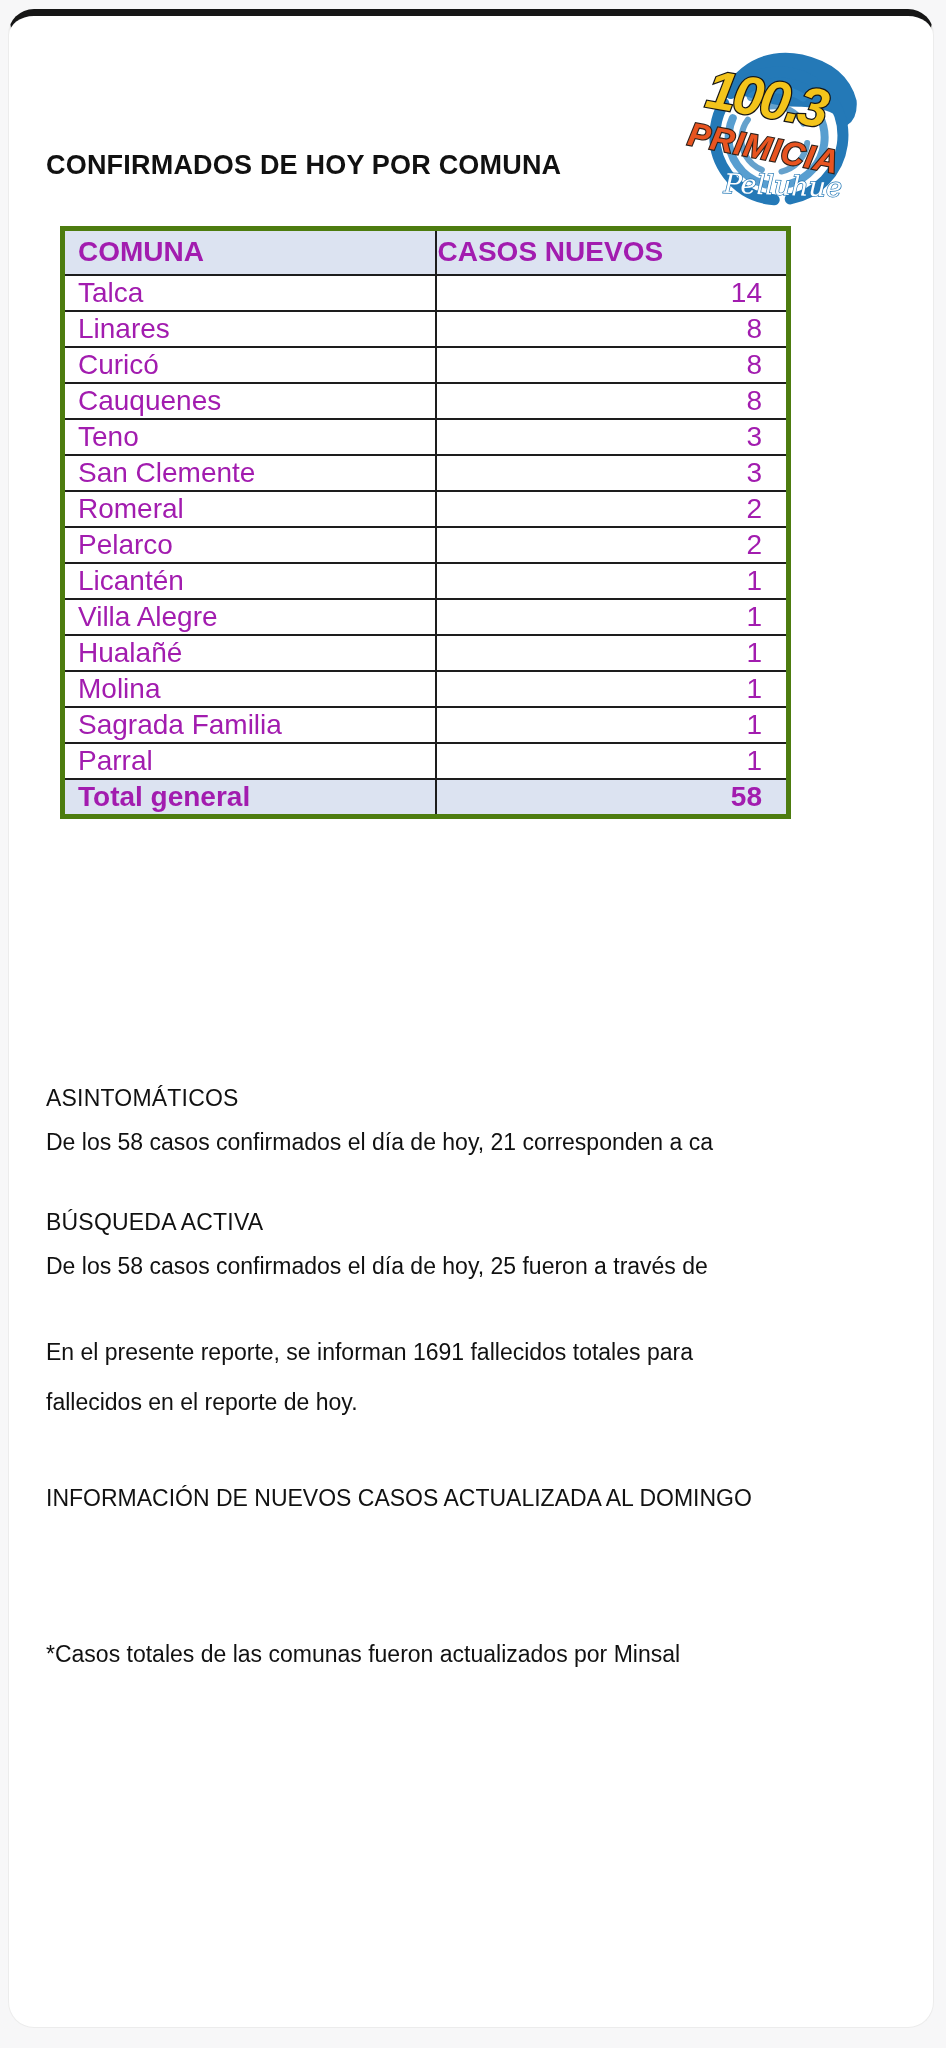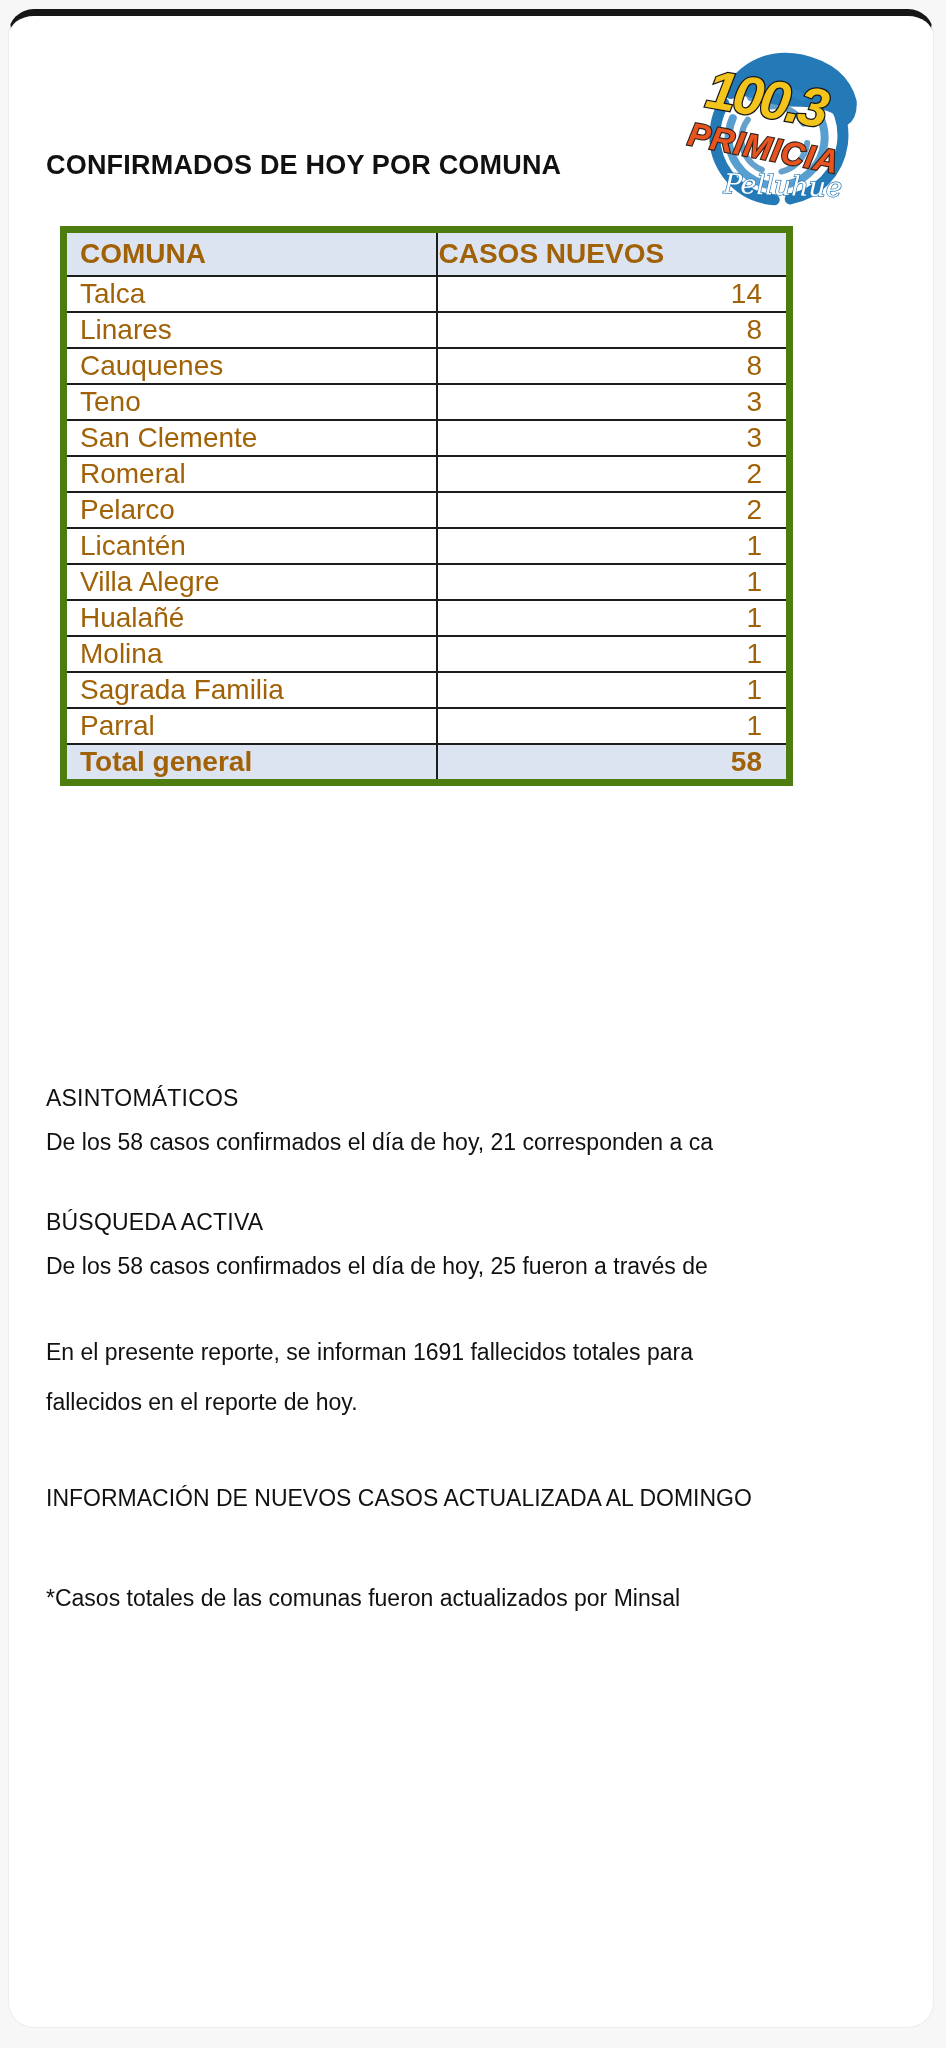--- a/index.html
+++ b/index.html
@@ -26,22 +26,22 @@
 
   .title{
     position:absolute;left:46px;top:150px;
     font-size:27px;font-weight:bold;letter-spacing:0.2px;
     white-space:nowrap;margin:0;
   }
 
   table.cases{
     position:absolute;left:60px;top:226px;width:726px;
     border-collapse:collapse;table-layout:fixed;
-    font-size:28px;color:#a16207;
-    border:7px solid #4d7c0f;
+    font-size:28px;color:#a21caf;
+    border:5px solid #4d7c0f;
   }
   table.cases th,table.cases td{
     border:2px solid #1d1d1d;
     vertical-align:middle;overflow:hidden;white-space:nowrap;
   }
   table.cases col.c1{width:373px;}
   table.cases col.c2{width:353px;}
   table.cases thead tr{height:46px;}
   table.cases tbody tr{height:30px;}
   table.cases thead th{
@@ -99,20 +99,24 @@
       <tbody>
           <tr>
             <td class="c1">Talca</td>
             <td class="c2">14</td>
           </tr>
           <tr>
             <td class="c1">Linares</td>
             <td class="c2">8</td>
           </tr>
           <tr>
+            <td class="c1">Curicó</td>
+            <td class="c2">8</td>
+          </tr>
+          <tr>
             <td class="c1">Cauquenes</td>
             <td class="c2">8</td>
           </tr>
           <tr>
             <td class="c1">Teno</td>
             <td class="c2">3</td>
           </tr>
           <tr>
             <td class="c1">San Clemente</td>
             <td class="c2">3</td>
@@ -162,15 +166,15 @@
     <div class="textline clip" style="top:1128px">De los 58 casos confirmados el día de hoy, 21 corresponden a ca</div>
 
     <div class="textline heading" style="top:1208px">BÚSQUEDA ACTIVA</div>
     <div class="textline clip" style="top:1252px">De los 58 casos confirmados el día de hoy, 25 fueron a través de</div>
 
     <div class="textline clip" style="top:1338px">En el presente reporte, se informan 1691 fallecidos totales para</div>
     <div class="textline clip" style="top:1388px">fallecidos en el reporte de hoy.</div>
 
     <div class="textline clip" style="top:1484px">INFORMACIÓN DE NUEVOS CASOS ACTUALIZADA AL DOMINGO</div>
 
-    <div class="textline clip" style="top:1584px">*Casos totales de las comunas fueron actualizados por Minsal</div>
+    <div class="textline clip" style="top:1640px">*Casos totales de las comunas fueron actualizados por Minsal</div>
   </div>
 </div>
 
 </body></html>

